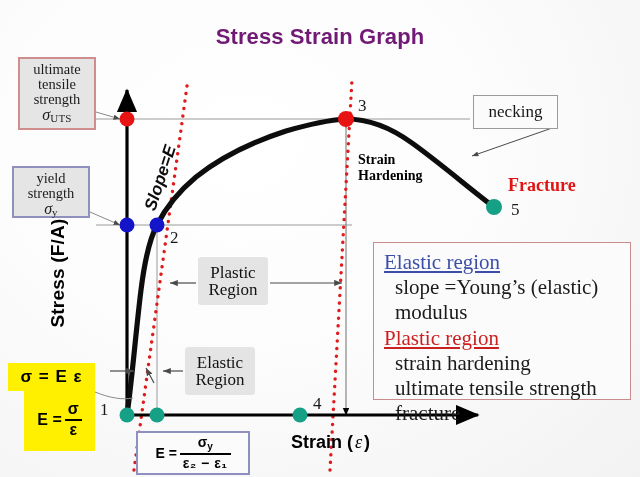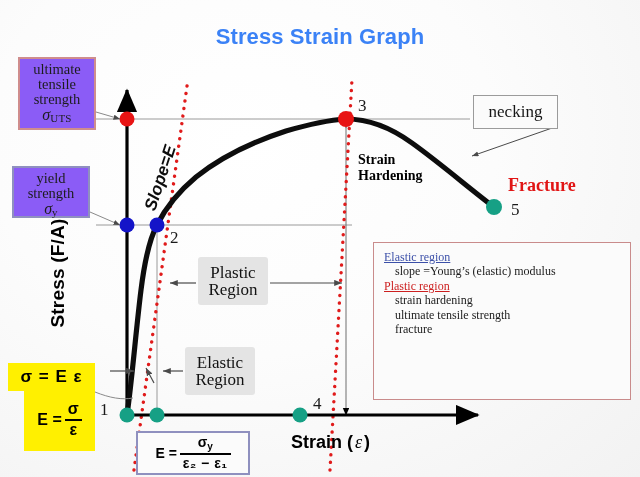--- a/index.html
+++ b/index.html
@@ -23,28 +23,28 @@
   svg.lyr { overflow: visible; }
 
   
   #title {
     position: absolute;
     left: 0; right: 0; top: 24px;
     text-align: center;
     font-family: "Liberation Sans", sans-serif;
     font-weight: bold;
     font-size: 22px;
-    color: #3b82f6;
+    color: #701a75;
     letter-spacing: .1px;
   }
 
   
   .callout {
     position: absolute;
-    background: #8b5cf6;
+    background: #e5e5e5;
     text-align: center;
     line-height: 1.04;
     font-size: 14.5px;
     color: #1c1c1c;
     padding: 3px 5px 4px 5px;
     box-sizing: border-box;
   }
   #uts-box {
     left: 18px; top: 57px; width: 78px; height: 73px;
     border: 2px solid #cf8d8d;
@@ -181,21 +181,21 @@
   #ebox .den{ white-space:nowrap; letter-spacing:.5px;}
   .gsub{ font-size:10px; vertical-align:-3px;}
 
   
   #infobox{
     position:absolute; left:373px; top:242px; width:258px; height:158px;
     border:1.5px solid #c98b8b; background:#fbfbfb;
     box-sizing:border-box;
     padding:7px 8px 0 10px;
     font-family:"Liberation Serif", serif;
-    font-size:12px; color:#1b1b1b; line-height:1.2;
+    font-size:21px; color:#1b1b1b; line-height:1.2;
   }
   .hdr-elastic{ color:#3b4fa8; text-decoration: underline; }
   .hdr-plastic{ color:#cc1f1f; text-decoration: underline; }
   #infobox .item{ padding-left:11px; }
 </style>
 </head>
 <body>
 
 <div id="stage">
 

